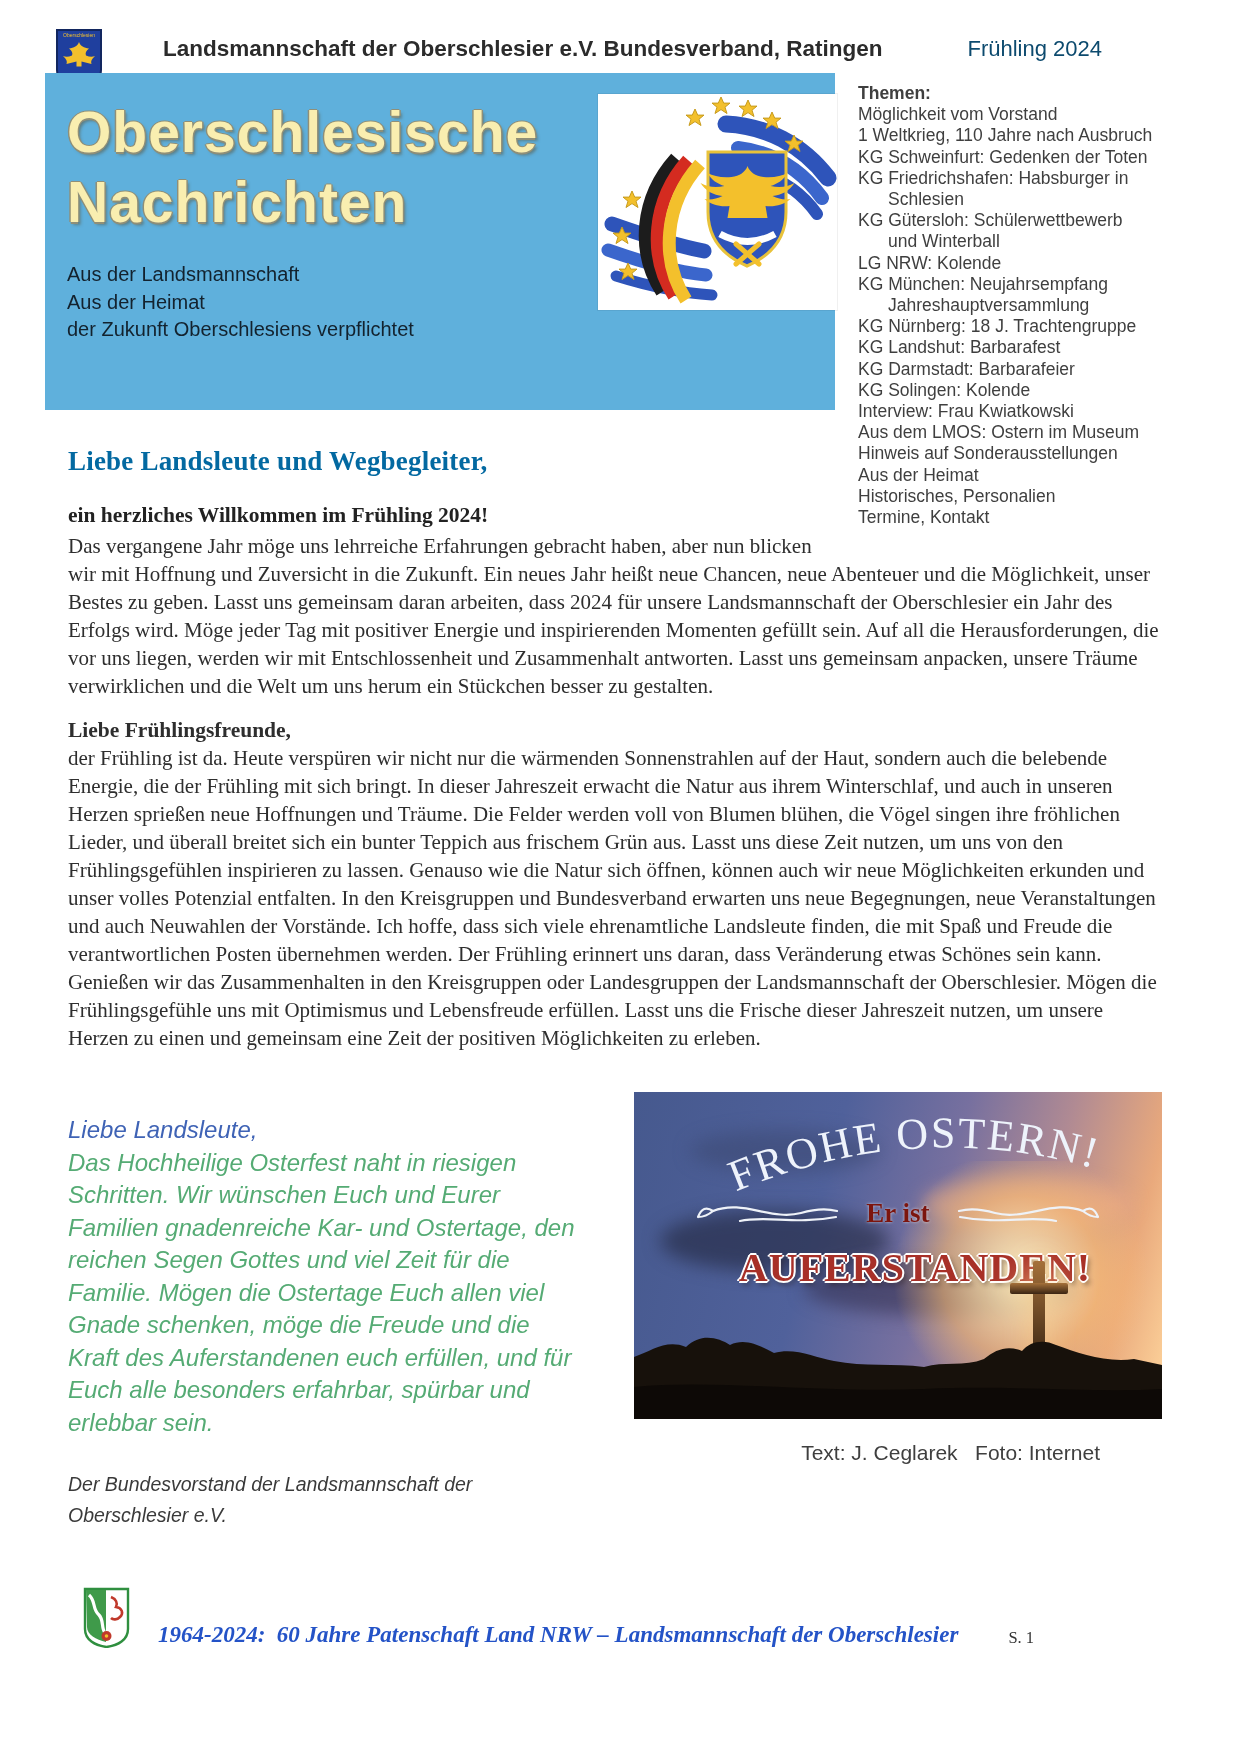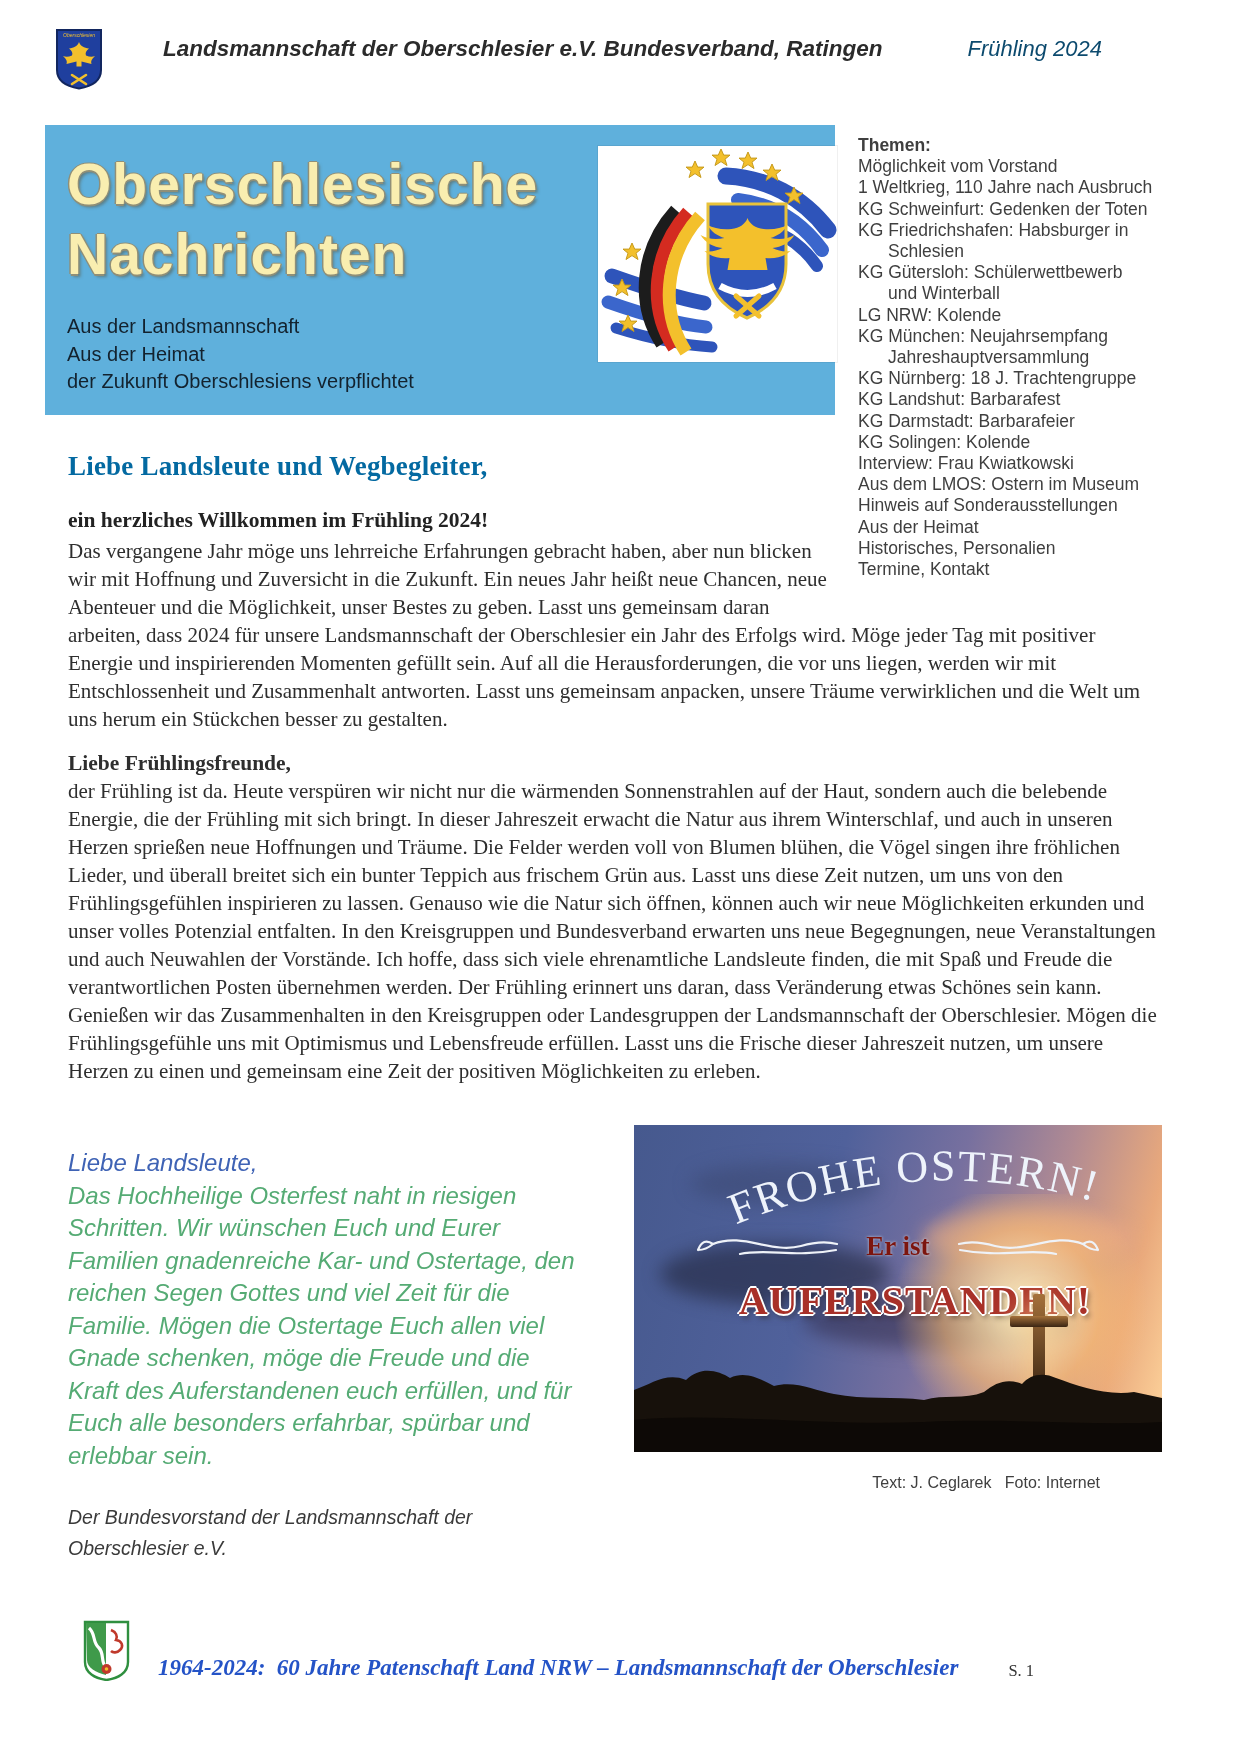--- a/index.html
+++ b/index.html
@@ -3,37 +3,37 @@
 <meta charset="utf-8">
 <style>
   * { margin:0; padding:0; box-sizing:border-box; }
   html,body { background:#e9e9e9; }
   .page {
     width:1240px; height:1754px; margin:0 auto; background:#ffffff;
     position:relative; overflow:hidden;
     font-family:"Liberation Sans", sans-serif; color:#2e2e2e;
   }
   
-  .masthead { display:flex; align-items:flex-start; padding:28px 0 0 55px; height:125px;font-style:italic; }
+  .masthead { display:flex; align-items:flex-start; padding:28px 0 0 55px; height:73px; }
   .masthead-title { font-size:22.5px; font-weight:bold; color:#2b2b2b; margin-left:60px; margin-top:8px; }
   .masthead-season { font-size:22px; color:#0c4a6e; margin-left:auto; margin-right:138px; margin-top:8px; }
   .crest-small { width:48px; height:62px; flex:none; }
 
   
   .content { padding:0 78px 0 68px; }
 
   
   .themen { float:right; width:330px; padding-left:26px; padding-top:10px; margin-bottom:26px;
             font-size:17.5px; line-height:21.2px; color:#3f3f3f; }
   .themen-heading { font-weight:bold; }
   .themen-line { }
   .themen-line.indent { padding-left:30px; }
 
   
-  .banner { width:790px; height:290px; margin-left:-23px; background:#5fb0dc;
+  .banner { width:790px; height:337px; margin-left:-23px; background:#5fb0dc;
             position:relative; padding:24px 0 0 22px; }
   .banner-title { font-size:57px; font-weight:bold; line-height:70px; letter-spacing:1px;
                   color:#f9eeb0;
                   text-shadow:-1.5px 0 #8f8f78, 1.5px 0 #8f8f78, 0 -1.5px #8f8f78, 0 1.5px #8f8f78,
                               2.5px 2.5px 3px rgba(90,90,70,.55); }
   .banner-sub { margin-top:24px; font-size:20px; line-height:27.5px; color:#13222e; }
   .emblem-box { position:absolute; left:553px; top:21px; width:239px; height:216px;
                 background:#ffffff; box-shadow:0 0 0 1px rgba(0,0,0,.06); }
   .emblem-box svg { width:100%; height:100%; }
 
@@ -70,21 +70,21 @@
   .flourish-row svg { width:150px; height:30px; }
   .er-ist { font-family:"Liberation Serif", serif; font-weight:bold; font-size:27px; color:#7c150e;
             margin:0 26px; text-shadow:0 0 3px rgba(255,255,255,.7); }
   .auferstanden { position:absolute; left:0; top:152px; width:100%; text-align:center; padding-left:34px;
     font-family:"Liberation Serif", serif; font-weight:bold; font-size:40px; letter-spacing:1px; color:#a83028;
     text-shadow:-2px 0 #fff, 2px 0 #fff, 0 -2px #fff, 0 2px #fff, -1px -1px #fff, 1px 1px #fff,
                  3px 4px 5px rgba(40,20,10,.45); }
   .silhouette { position:absolute; left:0; bottom:0; width:528px; height:110px; }
   .cross { position:absolute; right:88px; bottom:52px; width:70px; height:110px;
            filter:drop-shadow(0 0 14px rgba(255,210,140,.8)); }
-  .photo-caption { margin-top:22px; text-align:right; padding-right:62px; font-size:16px;
+  .photo-caption { margin-top:22px; text-align:right; padding-right:62px; font-size:21px;
                    color:#3f3f3f; white-space:pre; }
 
   
   .page-footer { margin-top:56px; display:flex; align-items:flex-end; padding-left:83px;font-family:Liberation Serif, serif; }
   .crest-nrw { width:47px; height:61px; flex:none; }
   .footer-motto { margin-left:28px; font-size:23px; font-weight:bold; font-style:italic;
                   color:#2453c7; white-space:pre; }
   .footer-page { margin-left:50px; font-size:16.5px; color:#333; }
 </style>
 </head>

